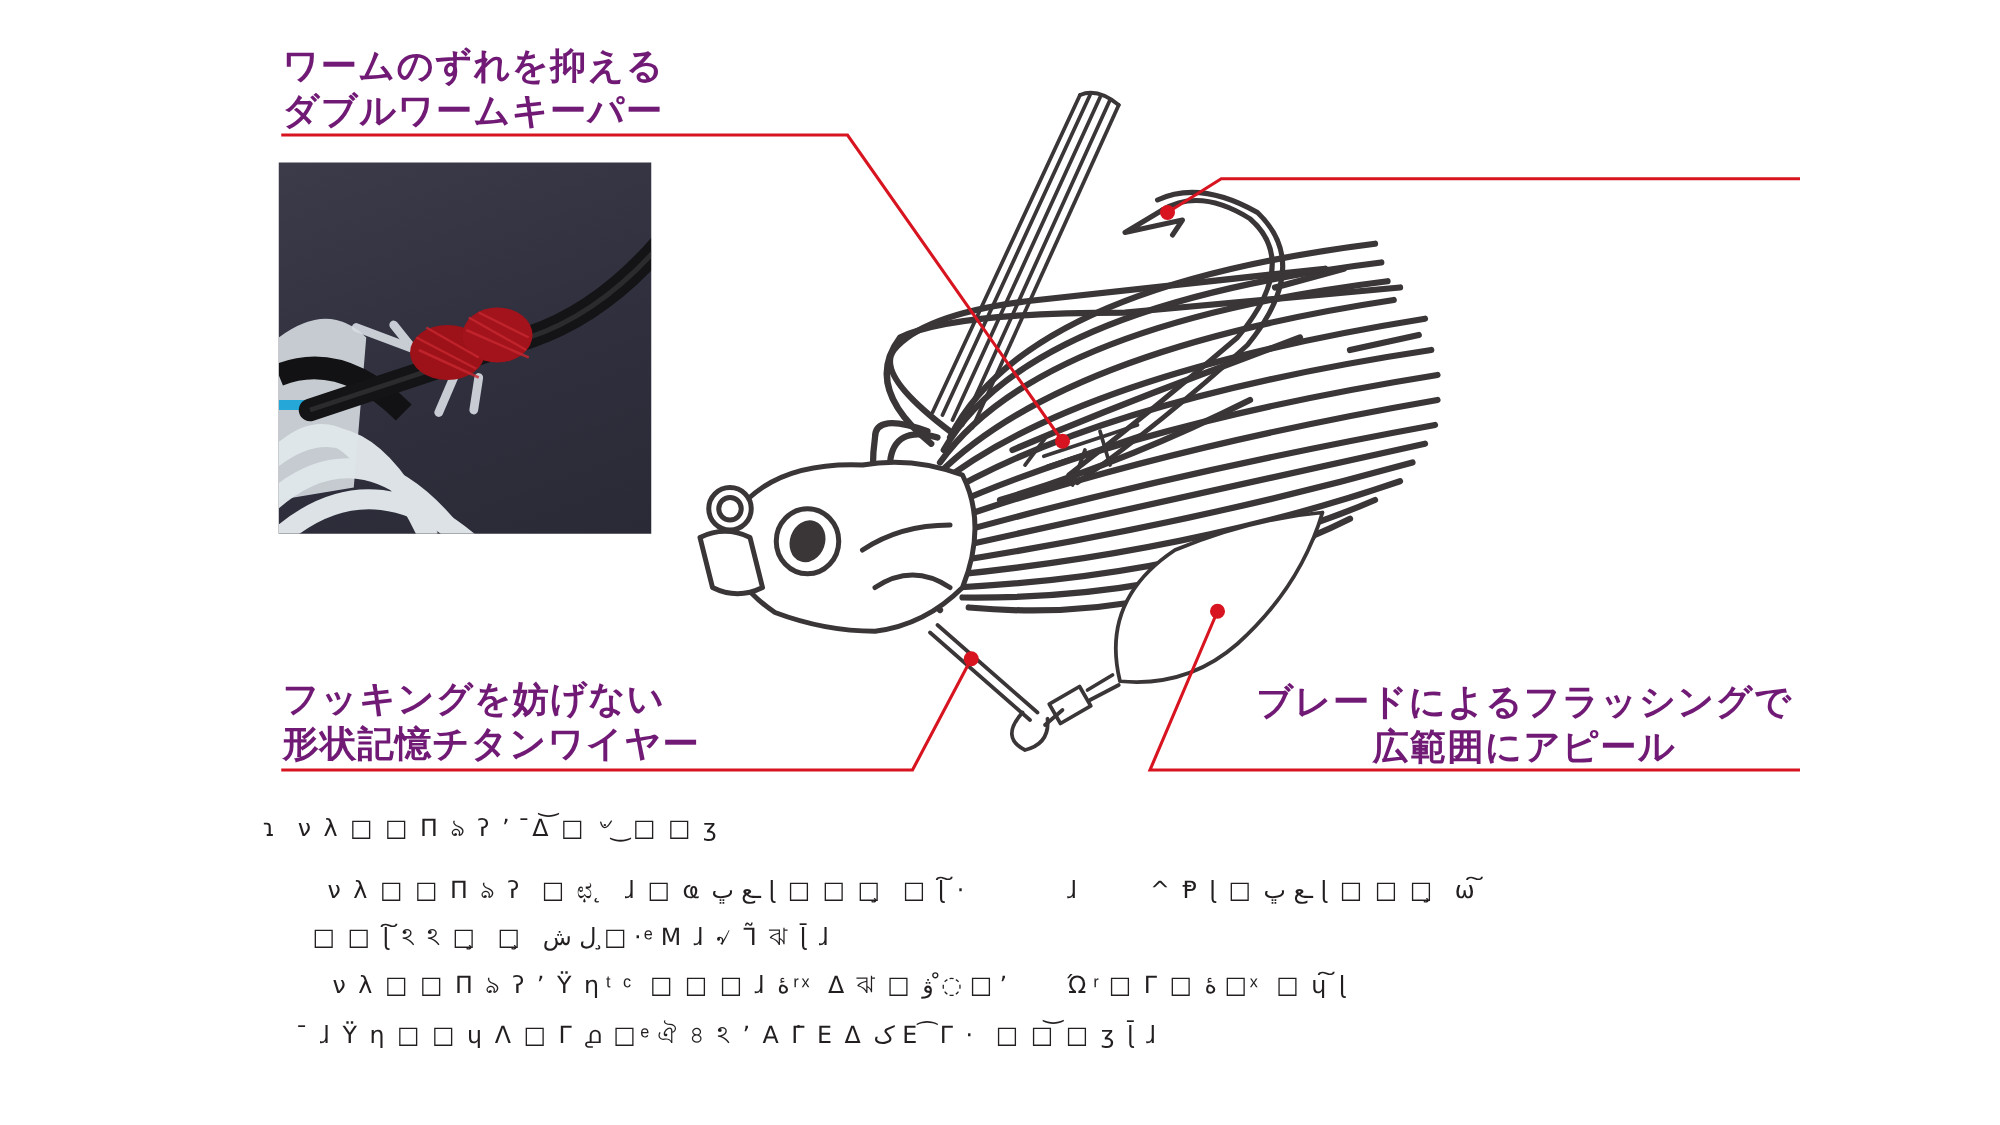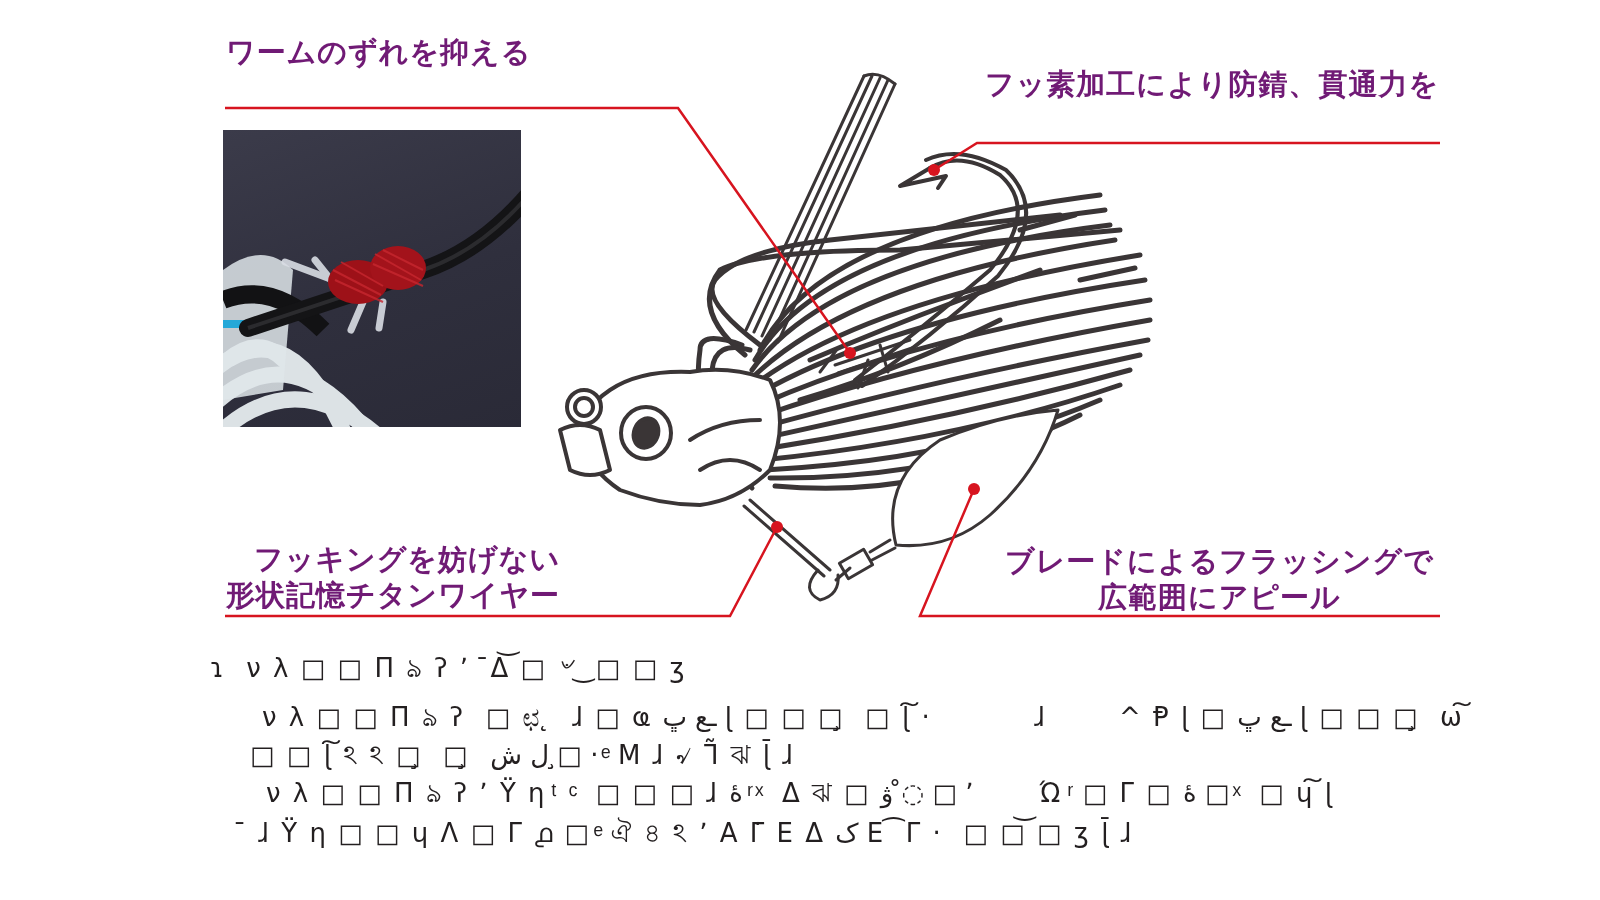--- a/index.html
+++ b/index.html
@@ -3,27 +3,27 @@
 <meta charset="utf-8">
 <style>
   html, body { margin: 0; padding: 0; background: #ffffff; }
   body { width: 1600px; height: 900px; position: relative; overflow: hidden;
          font-family: "DejaVu Sans", "Liberation Sans", sans-serif; color: #231f20; }
   .callout { position: absolute; font-weight: bold; font-size: 29px; line-height: 36px;
              letter-spacing: 1px; color: #701a75; white-space: nowrap; }
   .callout .line { display: block; }
   #c1 { left: 226px; top: 34px; }
   #c2 { left: 985px; top: 66px; }
-  #c3 { left: 226px; top: 541px; text-align: right; }
+  #c3 { left: 226px; top: 541px; }
   #c4 { left: 1005px; top: 543px; text-align: center; }
   .photo { position: absolute; left: 223px; top: 130px; width: 298px; height: 297px; overflow: hidden;
            background: linear-gradient(160deg, #3b3b4a 0%, #2f2f3d 55%, #2a2a37 100%); }
   .photo svg { position: absolute; left: 0; top: 0; }
   .diagram { position: absolute; left: 0; top: 0; }
-  .garbled { position: absolute; font-family: "DejaVu Sans", sans-serif; font-size: 26px; color: #231f20;
+  .garbled { position: absolute; font-family: "DejaVu Sans", sans-serif; font-size: 19px; color: #231f20;
              white-space: pre; letter-spacing: 2px; }
   #g0 { left: 210px; top: 648px; }
   #g1 { left: 262px; top: 697px; }
   #g2 { left: 250px; top: 735px; }
   #g3 { left: 250px; top: 773px; margin-left: 16px; }
   #g4 { left: 246px; top: 813px; }
 </style>
 </head>
 <body>
 
@@ -153,23 +153,23 @@
   <g fill="#d7141f">
     <circle cx="850" cy="353" r="6"></circle>
     <circle cx="934" cy="170" r="6"></circle>
     <circle cx="777" cy="527" r="6"></circle>
     <circle cx="974" cy="489" r="6"></circle>
   </g>
 </svg>
 
 <div class="callout" id="c1">
   <span class="line">ワームのずれを抑える</span>
+  <span class="line">ダブルワームキーパー</span>
 </div>
 <div class="callout" id="c2">
-  <span class="line">フッ素加工により防錆、貫通力を</span>
 </div>
 <div class="callout" id="c3">
   <span class="line">フッキングを妨げない</span>
   <span class="line">形状記憶チタンワイヤー</span>
 </div>
 <div class="callout" id="c4">
   <span class="line">ブレードによるフラッシングで</span>
   <span class="line">広範囲にアピール</span>
 </div>
 

